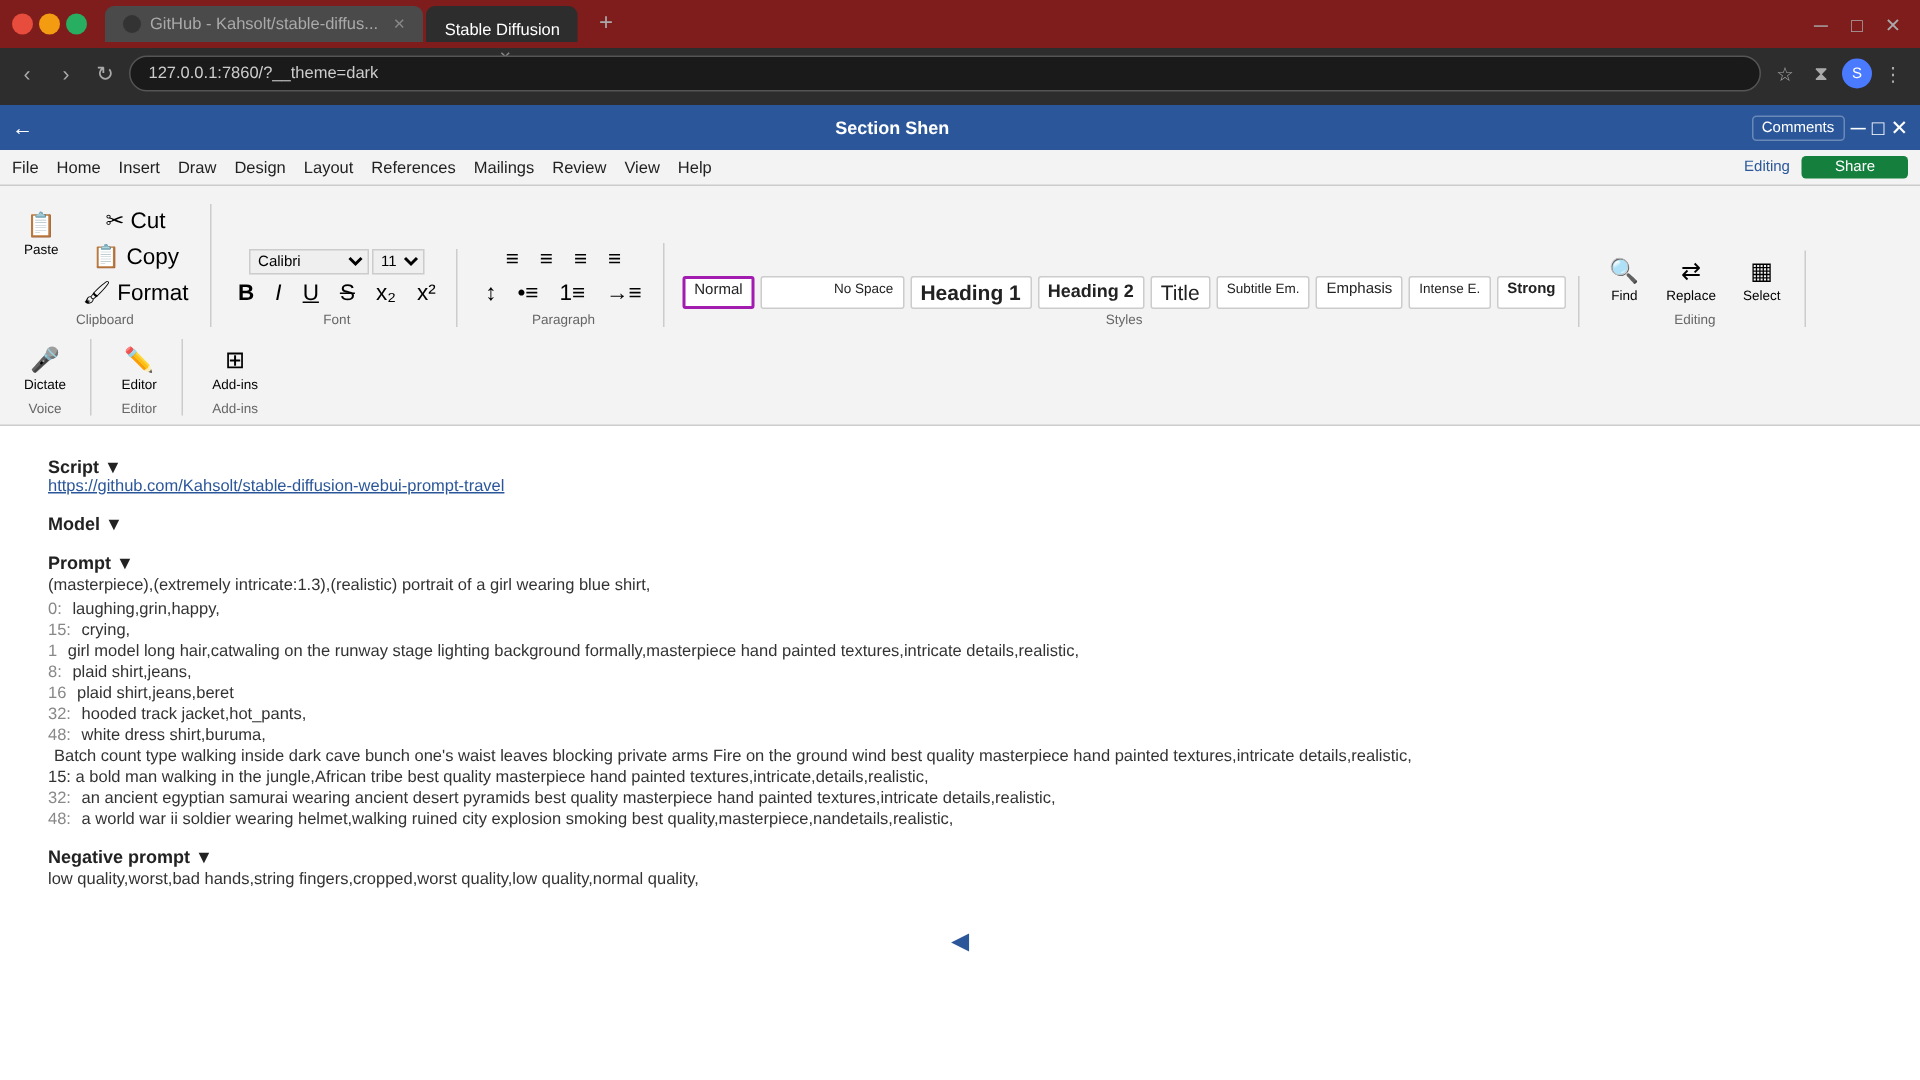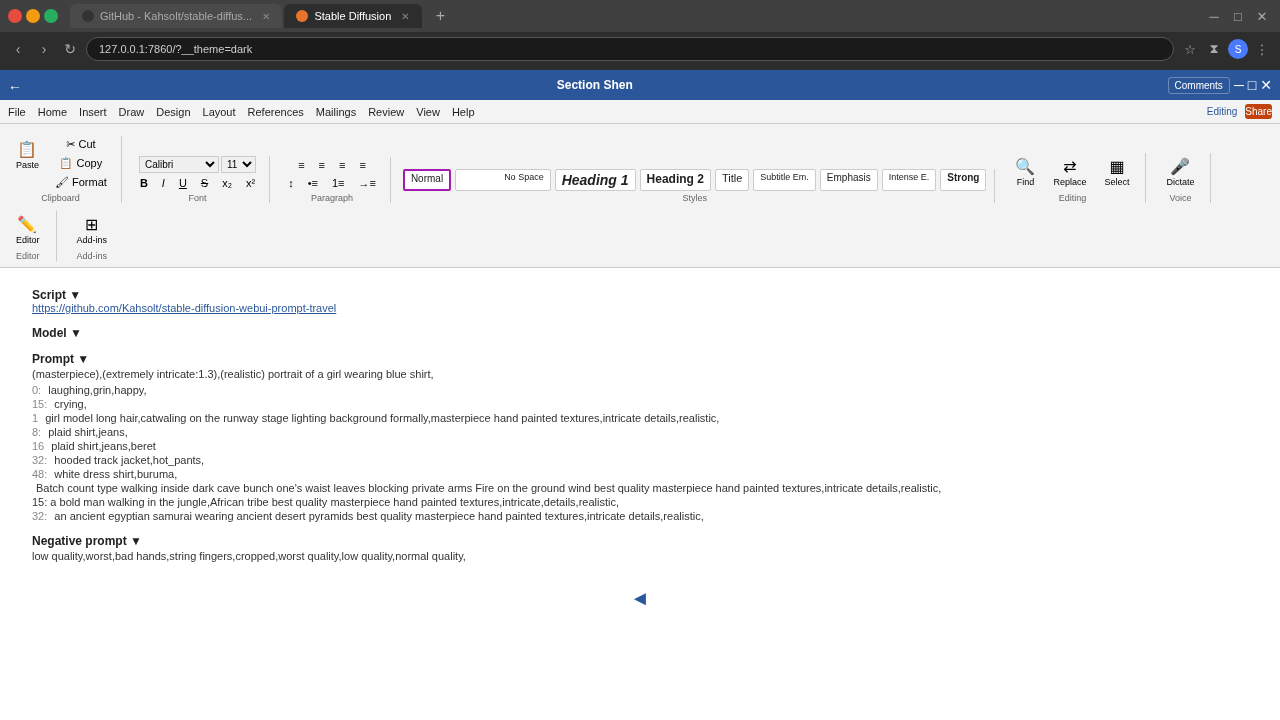--- a/index.html
+++ b/index.html
@@ -13,21 +13,21 @@
       overflow: hidden;
       position: relative;
     }
 
     
     .browser-chrome {
       background: #2d2d2d;
       height: 70px;
     }
     .browser-title-bar {
-      background: #404040;
+      background: #7f1d1d;
       height: 32px;
       display: flex;
       align-items: center;
       padding: 0 8px;
       gap: 4px;
     }
     .browser-controls {
       display: flex;
       align-items: center;
       gap: 4px;
@@ -58,20 +58,21 @@
       background: #4a4a4a;
       border-radius: 6px 6px 0 0;
       font-size: 11px;
       color: #aaa;
       gap: 6px;
       height: 24px;
     }
     .tab.active {
       background: #2d2d2d;
       color: #fff;
+      flex-direction: column;
     }
     .tab-icon {
       width: 12px; height: 12px;
       background: #888;
       border-radius: 50%;
       display: inline-block;
     }
     .tab-close {
       font-size: 10px;
       color: #888;
@@ -491,21 +492,21 @@
       border-right: 1px solid #ccc;
       padding-right: 8px;
       margin-right: 4px;
     }
     .ribbon-btn-row {
       display: flex;
       gap: 2px;
     }
     .ribbon-btn {
       padding: 2px 6px;
-      font-size: 11px;
+      font-size: 15px;
       background: none;
       border: none;
       cursor: pointer;
       border-radius: 2px;
     }
     .ribbon-big-btn {
       padding: 4px 8px;
       font-size: 11px;
       background: none;
       border: none;
@@ -940,21 +941,21 @@
     <span class="word-menu-item">Draw</span>
     <span class="word-menu-item">Design</span>
     <span class="word-menu-item">Layout</span>
     <span class="word-menu-item">References</span>
     <span class="word-menu-item">Mailings</span>
     <span class="word-menu-item">Review</span>
     <span class="word-menu-item">View</span>
     <span class="word-menu-item">Help</span>
     <span style="margin-left:auto;display:flex;gap:8px;">
       <button style="font-size:10px;background:none;border:none;cursor:pointer;color:#2b579a;">Editing</button>
-      <button style="font-size:10px;background:#c2410c;border:none;cursor:pointer;color:white;padding:2px 0;border-radius:3px;">Share</button>
+      <button style="font-size:10px;background:#15803d;border:none;cursor:pointer;color:white;padding:2px 22px;border-radius:3px;">Share</button>
     </span>
   </div>
 
   <div class="word-ribbon">
     <div class="ribbon-tabs">
       <span class="ribbon-tab"></span>
     </div>
     <div class="ribbon-content">
 
       <div class="ribbon-group">
@@ -1001,23 +1002,23 @@
           <button class="ribbon-btn">1≡</button>
           <button class="ribbon-btn">→≡</button>
         </div>
         <span class="ribbon-group-label">Paragraph</span>
       </div>
 
       <div class="ribbon-group">
         <div class="word-style-items">
           <span class="style-item active-style">Normal</span>
           <span class="style-item" style="font-size:9px;padding-left:48px;">No Space</span>
-          <span class="style-item" style="font-size:14px;font-weight:bold;font-style:italic;">Heading 1</span>
+          <span class="style-item" style="font-size:14px;font-weight:bold;">Heading 1</span>
           <span class="style-item" style="font-size:12px;font-weight:bold;">Heading 2</span>
-          <span class="style-item" style="font-size:11px;">Title</span>
+          <span class="style-item" style="font-size:14px;">Title</span>
           <span class="style-item" style="font-size:9px;">Subtitle Em.</span>
           <span class="style-item" style="">Emphasis</span>
           <span class="style-item" style="font-size:9px;">Intense E.</span>
           <span class="style-item" style="font-weight:bold;text-align:right;">Strong</span>
         </div>
         <span class="ribbon-group-label">Styles</span>
       </div>
 
       <div class="ribbon-group">
         <div class="ribbon-btn-row">
@@ -1111,20 +1112,24 @@
         <span class="doc-item-num"></span>
         <span>Batch count type walking inside dark cave bunch one's waist leaves blocking private arms Fire on the ground wind best quality masterpiece hand painted textures,intricate details,realistic,</span>
       </div>
       <div class="doc-item">
         <span>15: a bold man walking in the jungle,African tribe best quality masterpiece hand painted textures,intricate,details,realistic,</span>
       </div>
       <div class="doc-item">
         <span class="doc-item-num">32:</span>
         <span>an ancient egyptian samurai wearing ancient desert pyramids best quality masterpiece hand painted textures,intricate details,realistic,</span>
       </div>
+      <div class="doc-item">
+        <span class="doc-item-num">48:</span>
+        <span>a world war ii soldier wearing helmet,walking ruined city explosion smoking best quality,masterpiece,nandetails,realistic,</span>
+      </div>
     </div>
 
     <div class="doc-section">
       <span class="doc-section-title">Negative prompt ▼</span>
       <p class="doc-text">low quality,worst,bad hands,string fingers,cropped,worst quality,low quality,normal quality,</p>
     </div>
 
     <div style="text-align:center;padding:8px;">
       <button class="nav-arrow-btn" style="color:#2b579a;font-size:20px;">◄</button>
     </div>

